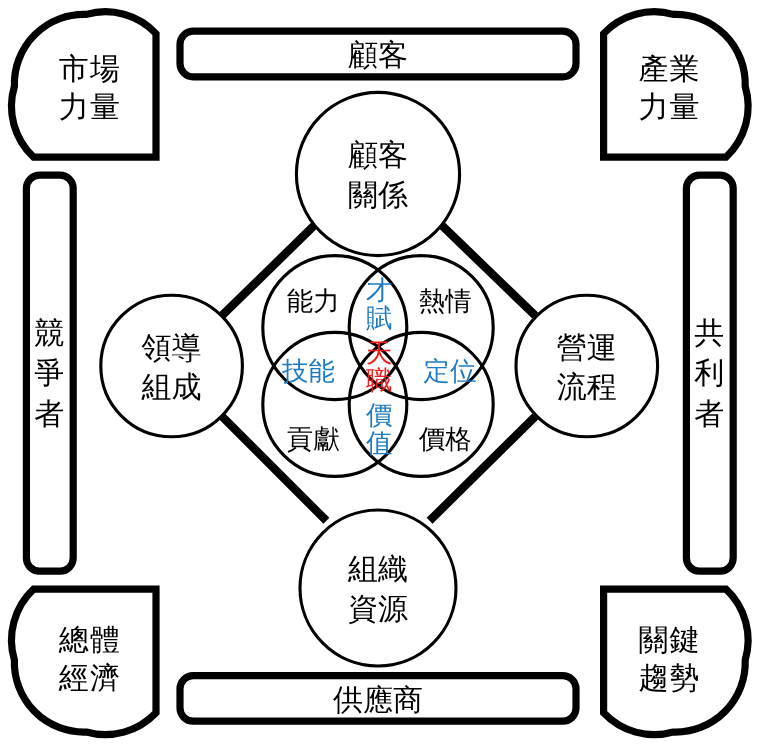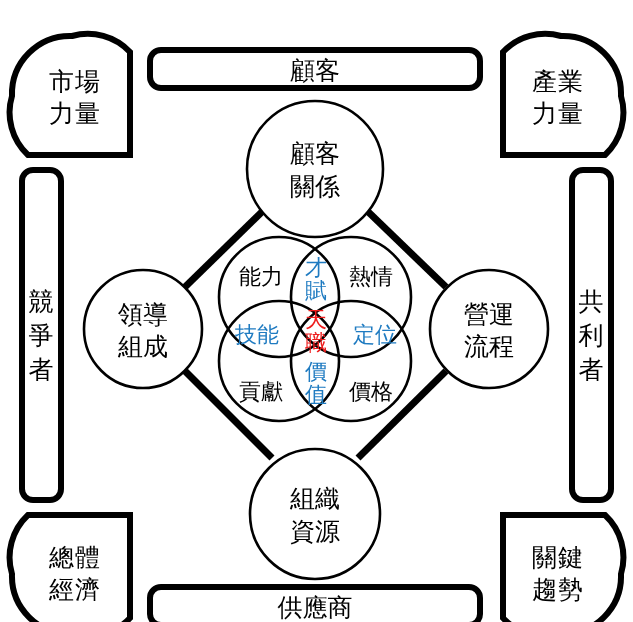--- a/index.html
+++ b/index.html
@@ -10,21 +10,20 @@
   body {
     width: 633px;
     height: 622px;
     font-family: "DejaVu Sans", "Liberation Sans", sans-serif;
     overflow: hidden;
   }
   #diagram-root {
     position: relative;
     width: 633px;
     height: 594px;
-    margin-top: 24px;
   }
   svg#biz-model-canvas {
     display: block;
     width: 633px;
     height: 622px;
   }
   .shape-stroke {
     fill: #ffffff;
     stroke: #000000;
     stroke-width: 6;

